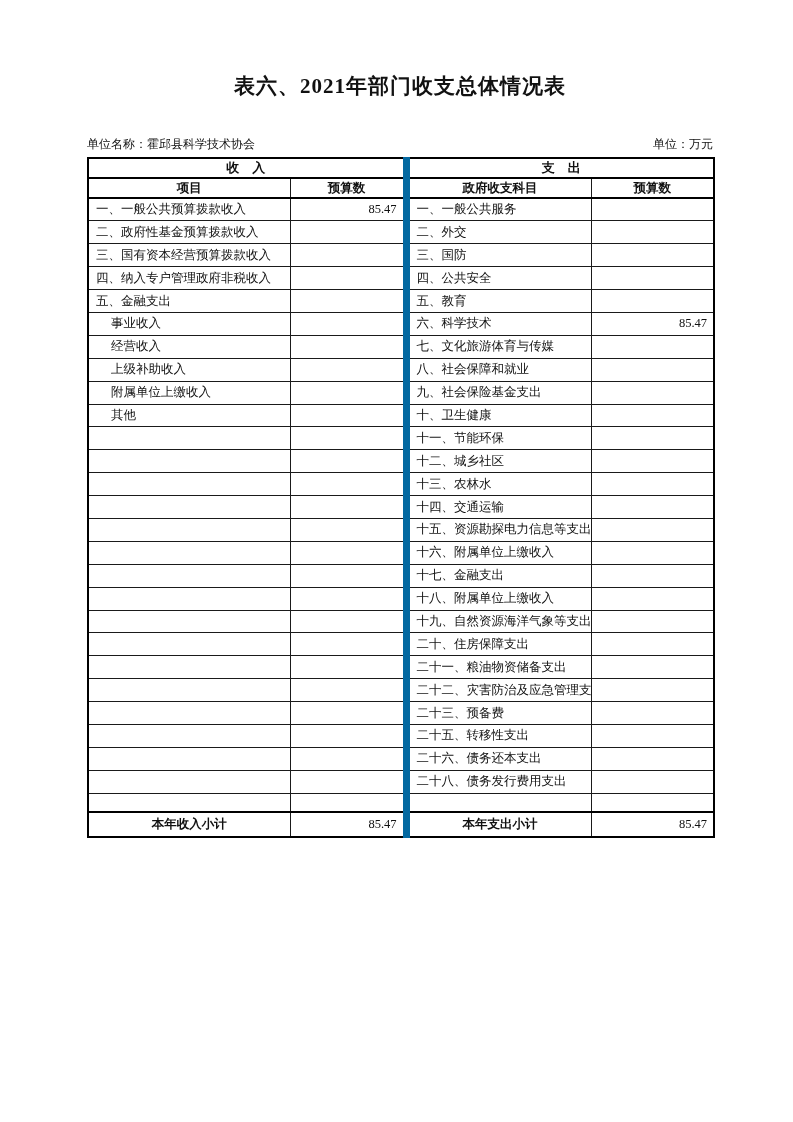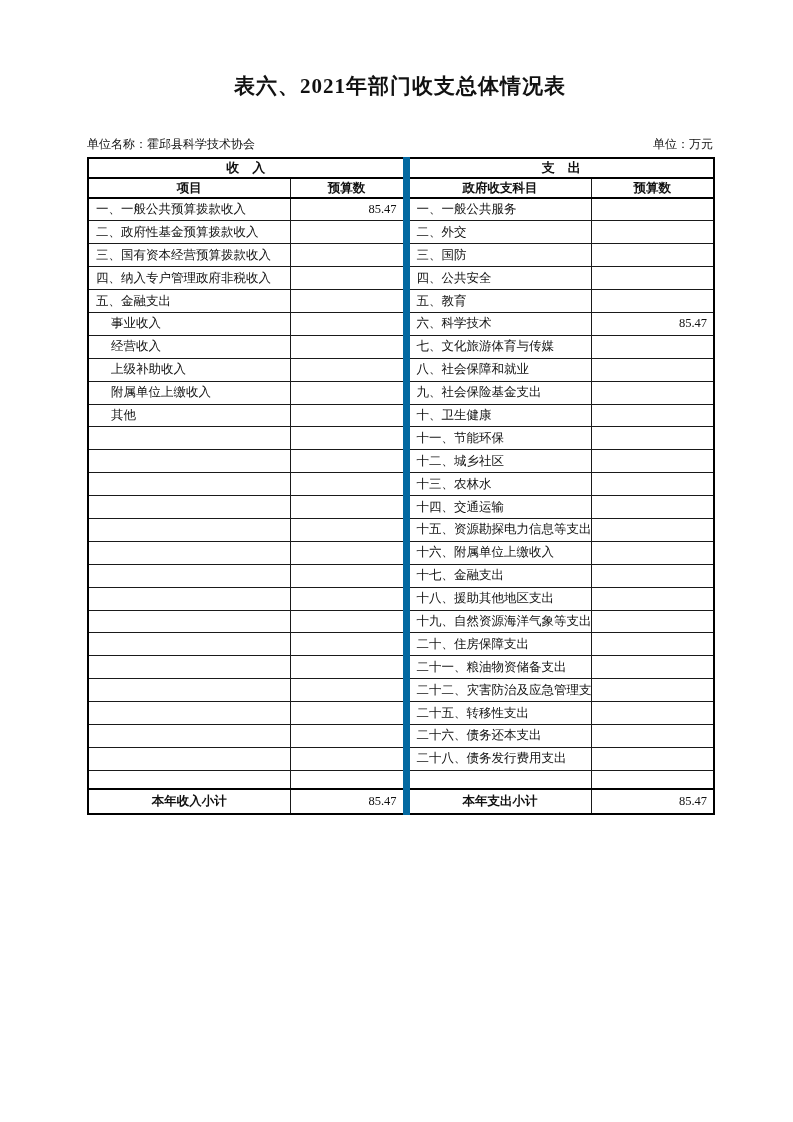--- a/index.html
+++ b/index.html
@@ -208,21 +208,21 @@
         </tr>
         <tr>
           <td class="item"></td>
           <td class="num mid"></td>
           <td class="item">十七、金融支出</td>
           <td class="num"></td>
         </tr>
         <tr>
           <td class="item"></td>
           <td class="num mid"></td>
-          <td class="item">十八、援助其他地区支出</td>
+          <td class="item">十八、附属单位上缴收入</td>
           <td class="num"></td>
         </tr>
         <tr>
           <td class="item"></td>
           <td class="num mid"></td>
           <td class="item">十九、自然资源海洋气象等支出</td>
           <td class="num"></td>
         </tr>
         <tr>
           <td class="item"></td>
@@ -233,20 +233,26 @@
         <tr>
           <td class="item"></td>
           <td class="num mid"></td>
           <td class="item">二十一、粮油物资储备支出</td>
           <td class="num"></td>
         </tr>
         <tr>
           <td class="item"></td>
           <td class="num mid"></td>
           <td class="item">二十二、灾害防治及应急管理支出</td>
+          <td class="num"></td>
+        </tr>
+        <tr>
+          <td class="item"></td>
+          <td class="num mid"></td>
+          <td class="item">二十三、预备费</td>
           <td class="num"></td>
         </tr>
         <tr>
           <td class="item"></td>
           <td class="num mid"></td>
           <td class="item">二十五、转移性支出</td>
           <td class="num"></td>
         </tr>
         <tr>
           <td class="item"></td>

